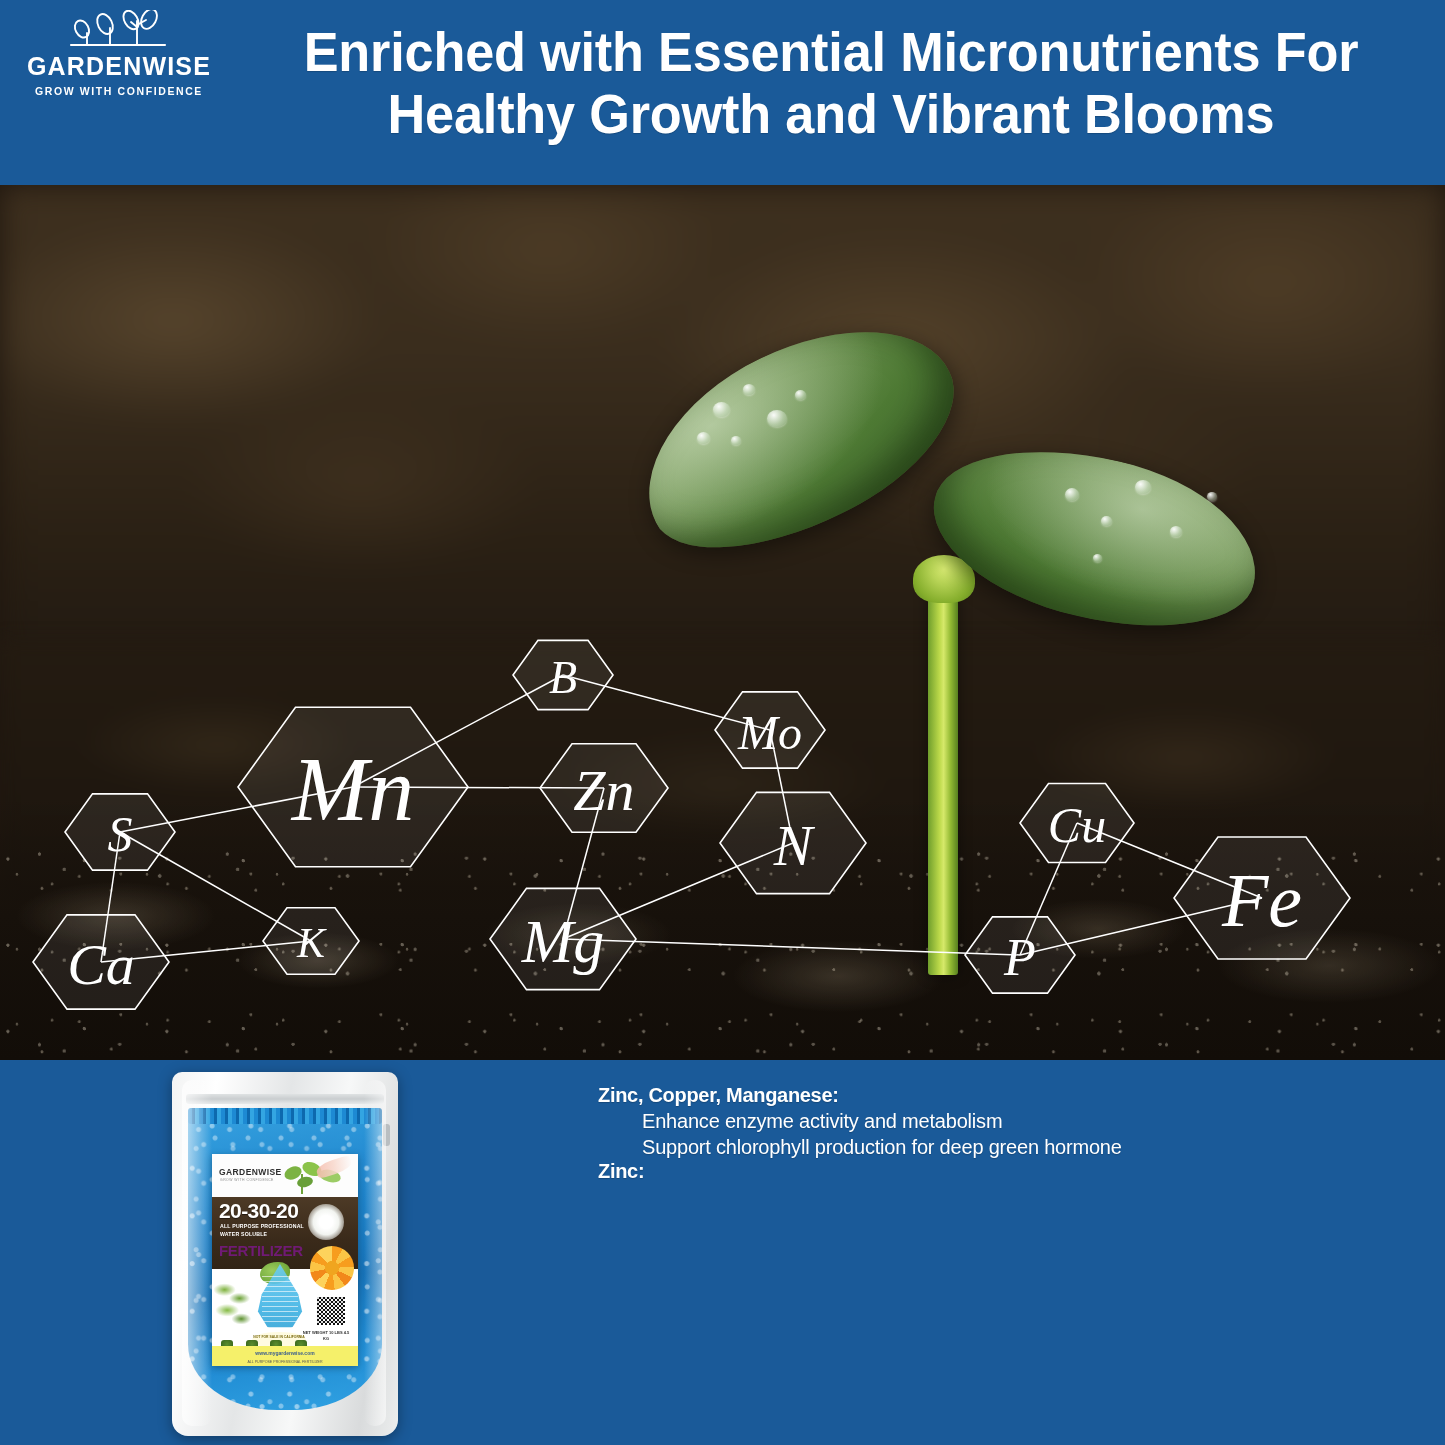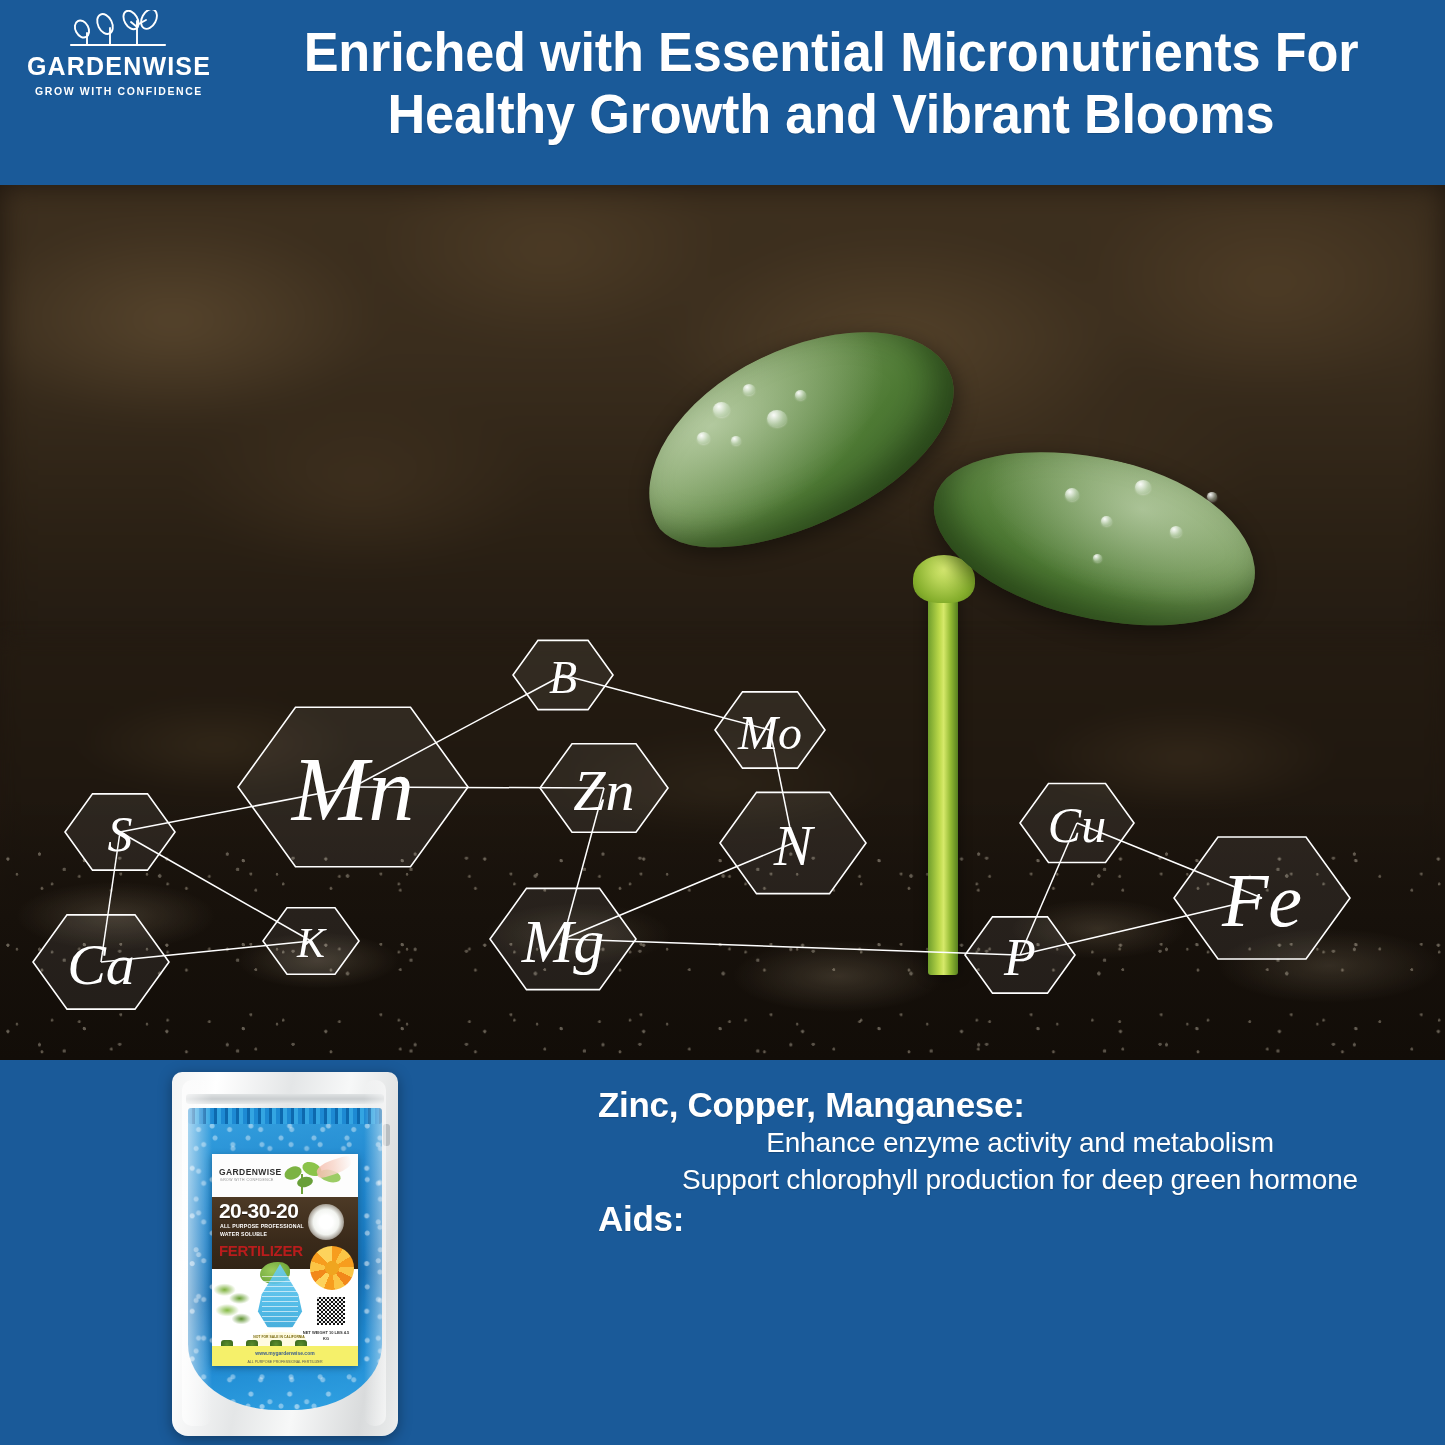--- a/index.html
+++ b/index.html
@@ -233,21 +233,21 @@
   .lbl-sub1 {
     position:absolute; left:8px; top:69px;
     font-size:5.2px; font-weight:bold; color:#ffffff; letter-spacing:.2px;
   }
   .lbl-sub2 {
     position:absolute; left:8px; top:77px;
     font-size:5.2px; font-weight:bold; color:#ffffff; letter-spacing:.2px;
   }
   .lbl-fert {
     position:absolute; left:7px; top:88px;
-    font-size:15px; font-weight:bold; color:#b91c1c; letter-spacing:-.3px;
+    font-size:15px; font-weight:bold; color:#701a75; letter-spacing:-.3px;
   }
   .lbl-white-flower {
     position:absolute; right:14px; top:50px; width:36px; height:36px;
     background:radial-gradient(circle at 50% 50%, #ffffff 26%, #f2f4f0 50%, rgba(240,242,238,.5) 72%, transparent 80%);
     border-radius:50%;
   }
   .lbl-marigold {
     position:absolute; right:4px; top:92px; width:44px; height:44px;
     border-radius:50%;
     background:
@@ -324,30 +324,29 @@
   }
   .lbl-foot2 {
     position:absolute; left:0; bottom:2px; width:100%; text-align:center;
     font-size:3.6px; color:#555;
   }
 
   
   .benefits { position:absolute; left:598px; top:24px; width:800px; color:#ffffff; }
   .b-head {
     font-family:"Liberation Sans", sans-serif;
-    font-weight:bold; font-size:35px; line-height:1.18;
+    font-weight:bold; font-size:20px; line-height:1.18;
     letter-spacing:-0.3px;
     text-shadow:0 1px 1px rgba(0,0,0,.2);
   }
   .b-body {
     font-family:"Liberation Sans", sans-serif;
-    font-weight:normal; font-size:28px; line-height:1.3;
+    font-weight:normal; font-size:20px; line-height:1.3;
     margin-left:44px; letter-spacing:-0.2px;
     text-shadow:0 1px 1px rgba(0,0,0,.2);
-    text-align:center;
   }
 </style>
 </head>
 <body>
 
 <div class="page">
 
   <div class="header">
 
     <div class="logo-block">
@@ -544,18 +543,18 @@
 
     <div class="benefits">
       <div>
         <div class="b-head">Zinc, Copper, Manganese:</div>
         <div class="b-body">Enhance enzyme activity and metabolism</div>
       </div>
       <div>
         <div class="b-body">Support chlorophyll production for deep green hormone</div>
       </div>
       <div>
-        <div class="b-head">Aids:</div>
+        <div class="b-head">Zinc:</div>
       </div>
     </div>
 
   </div>
 </div>
 
 </body></html>

